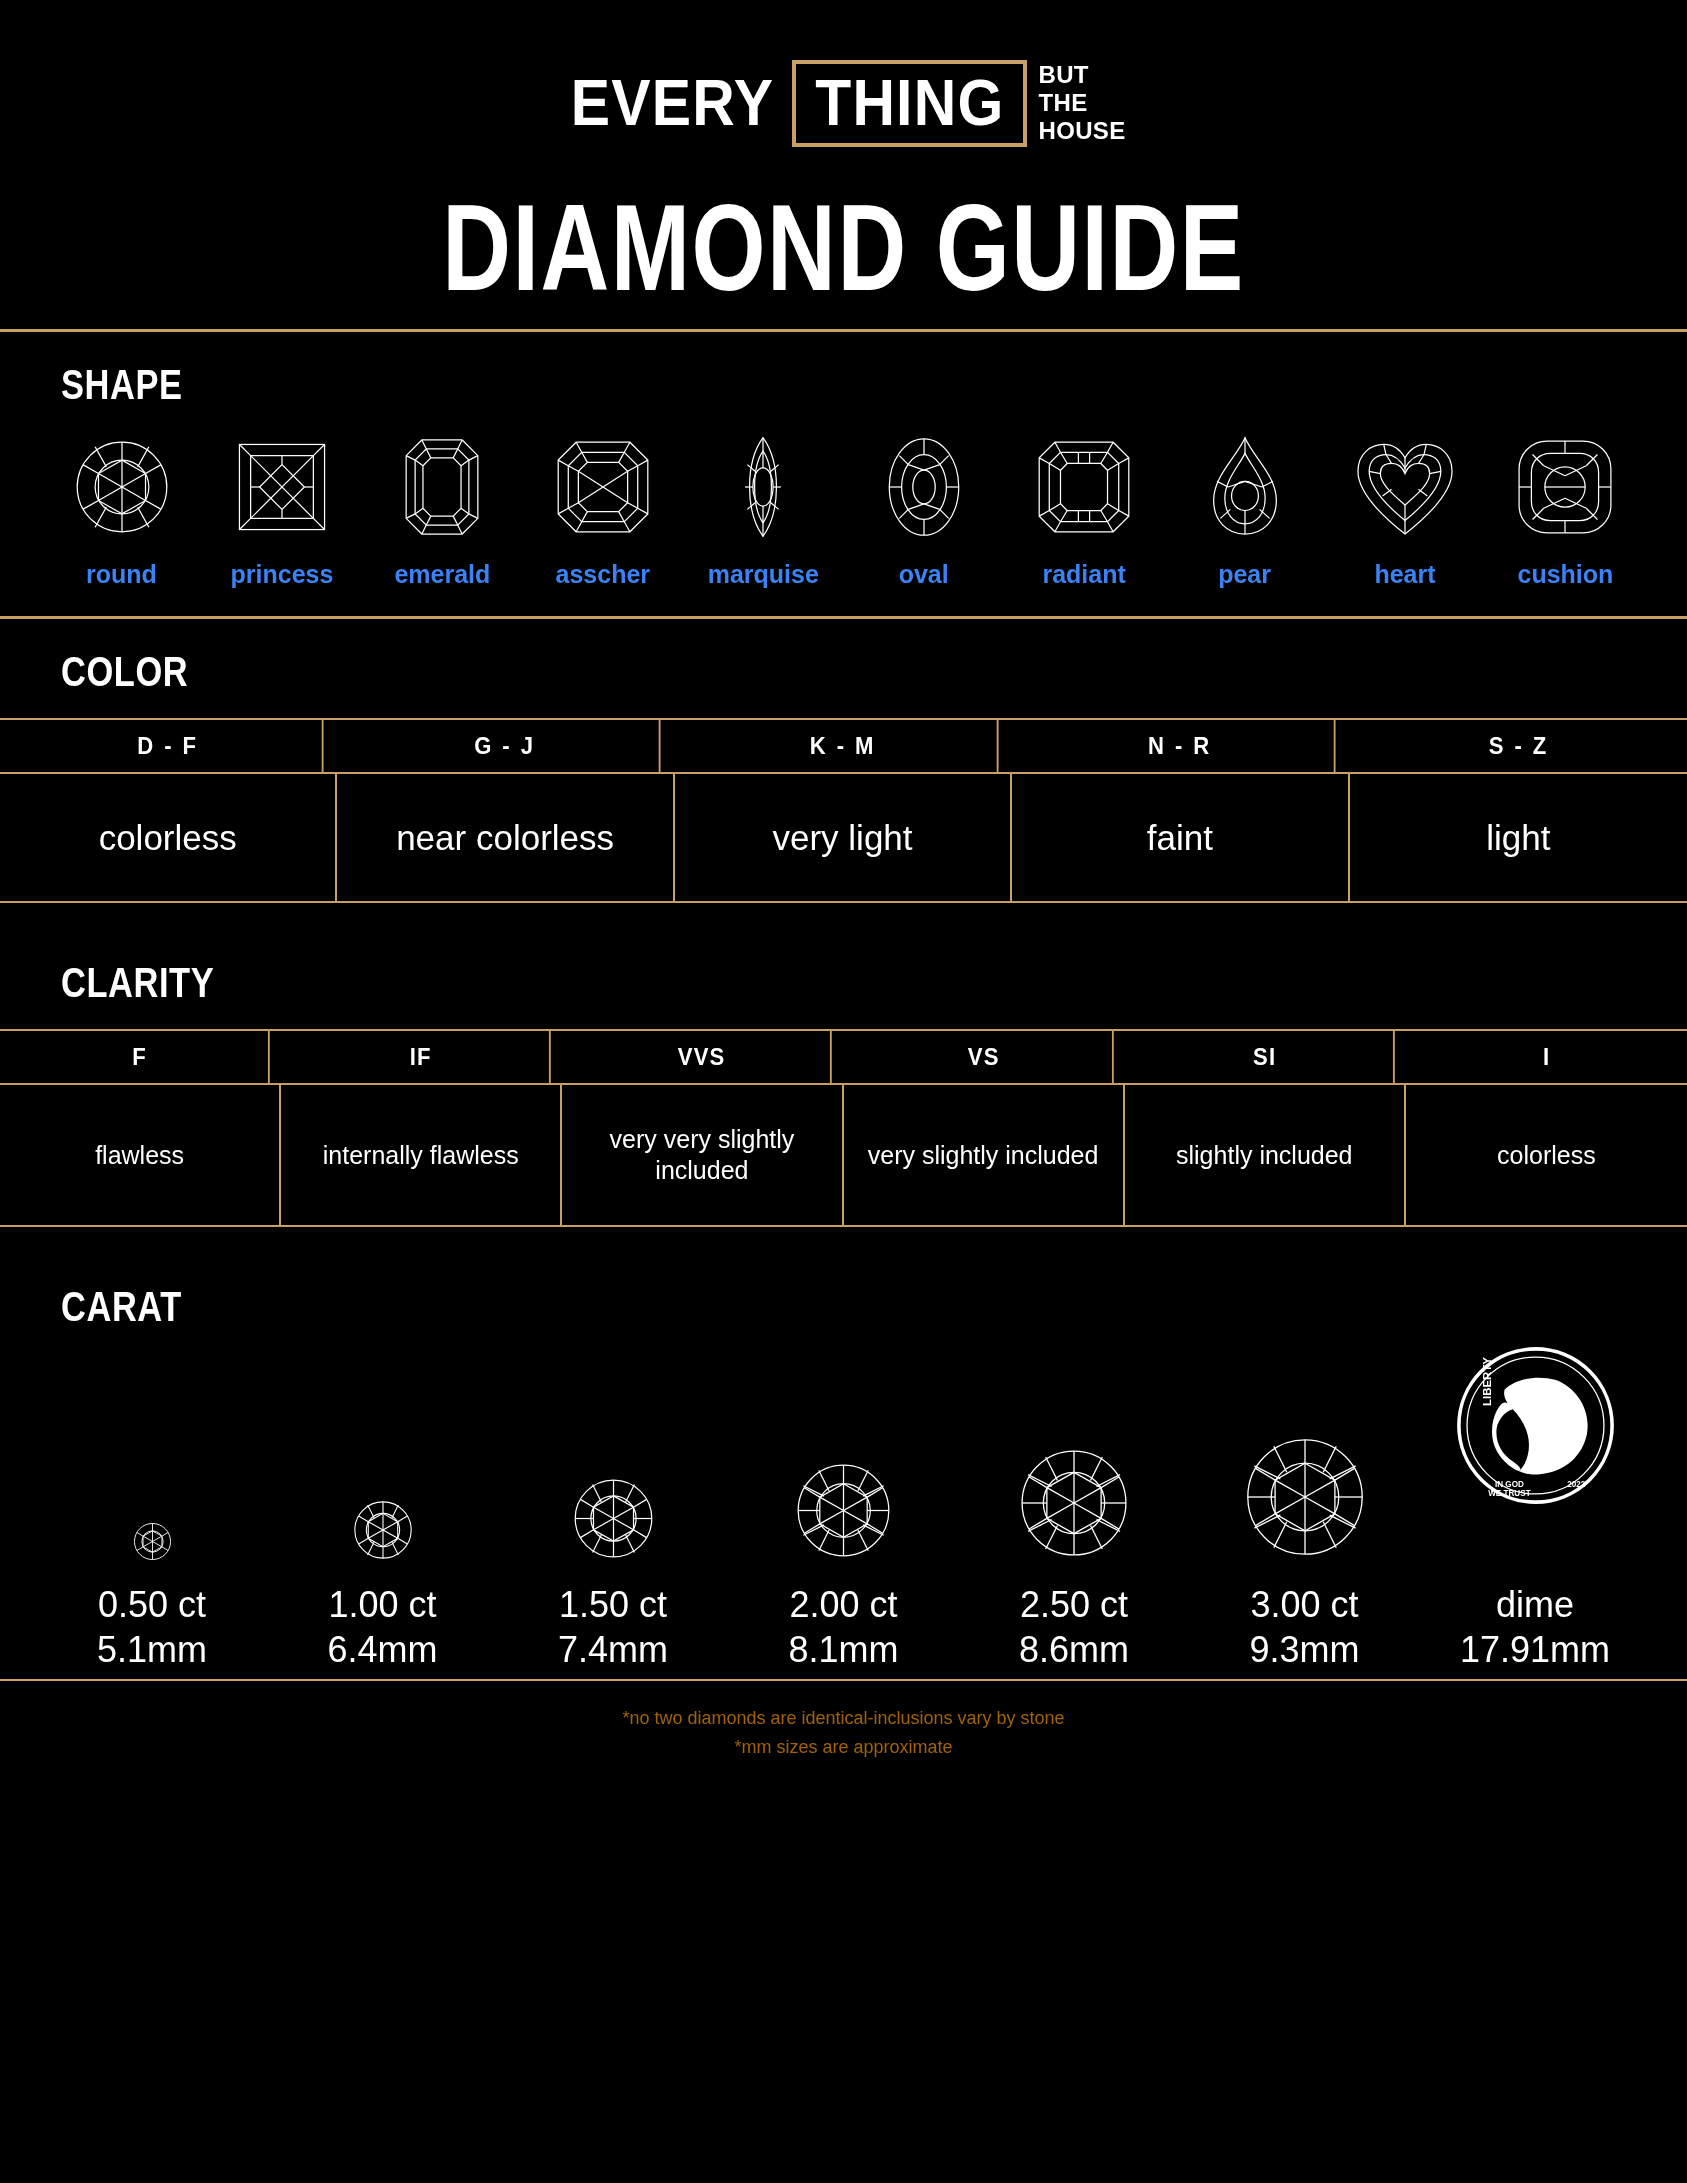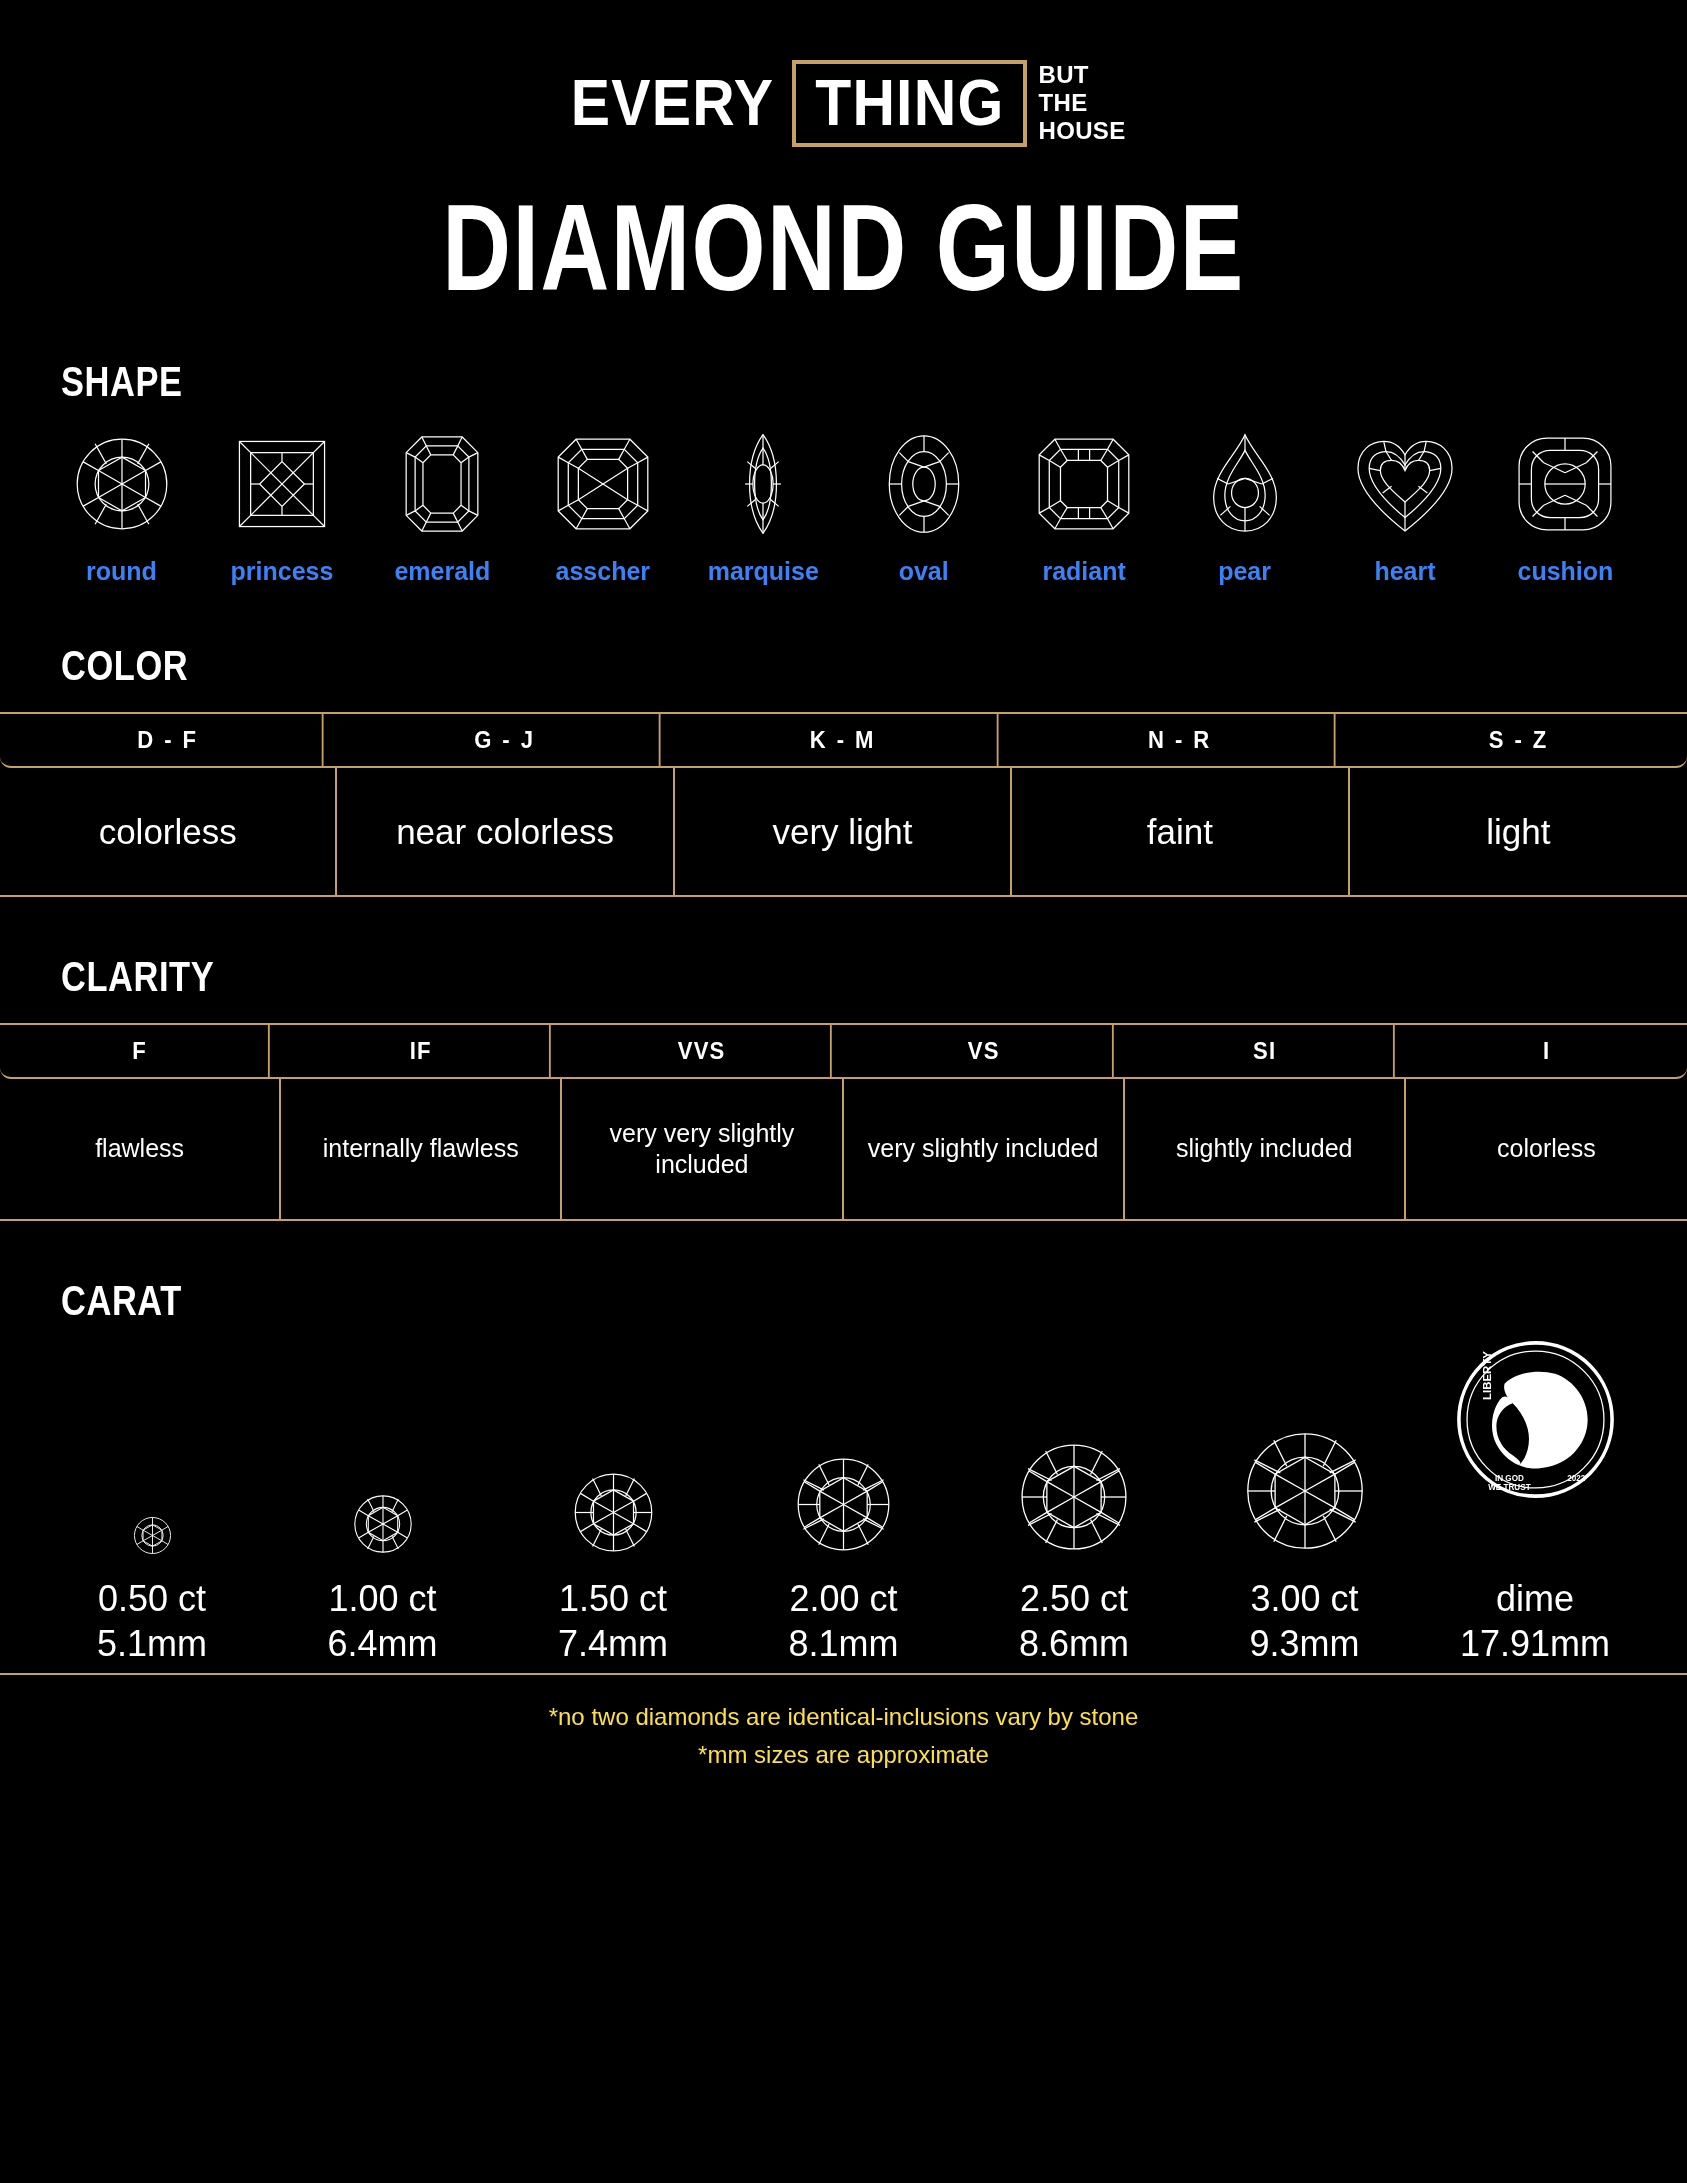--- a/index.html
+++ b/index.html
@@ -118,21 +118,21 @@
   
   .grade-table {
     margin-top: 22.5px;
     width: 100%;
     border-top: 2.6px solid #c9a063;
     border-bottom: 2.6px solid #c9a063;
     display: flex;
     flex-direction: column;
   }
   .grade-head, .grade-body { display: flex; width: 100%; }
-  .grade-head { border-bottom: 2.6px solid #c9a063; border-radius: 11px; }
+  .grade-head { border-bottom: 2.6px solid #c9a063; }
   .gcell {
     flex: 1 1 0;
     border-right: 2.6px solid #c9a063;
     display: flex;
     align-items: center;
     justify-content: center;
     text-align: center;
   }
   .gcell:last-child { border-right: none; }
   .grade-head .gcell {
@@ -183,22 +183,22 @@
   .carat-label .mm { display: block; }
 
   
   .footer {
     margin-top: auto;
     border-top: 2.6px solid #c9a063;
     padding: 22.5px 0 26.5px 0;
     text-align: center;
   }
   .footer-line {
-    font-size: 24px;
-    color: #fde047;
+    font-size: 18px;
+    color: #a16207;
     line-height: 1.6;
   }
 </style>
 </head>
 <body>
 
 <div class="page">
 
   <div class="header">
     <div class="logo">

